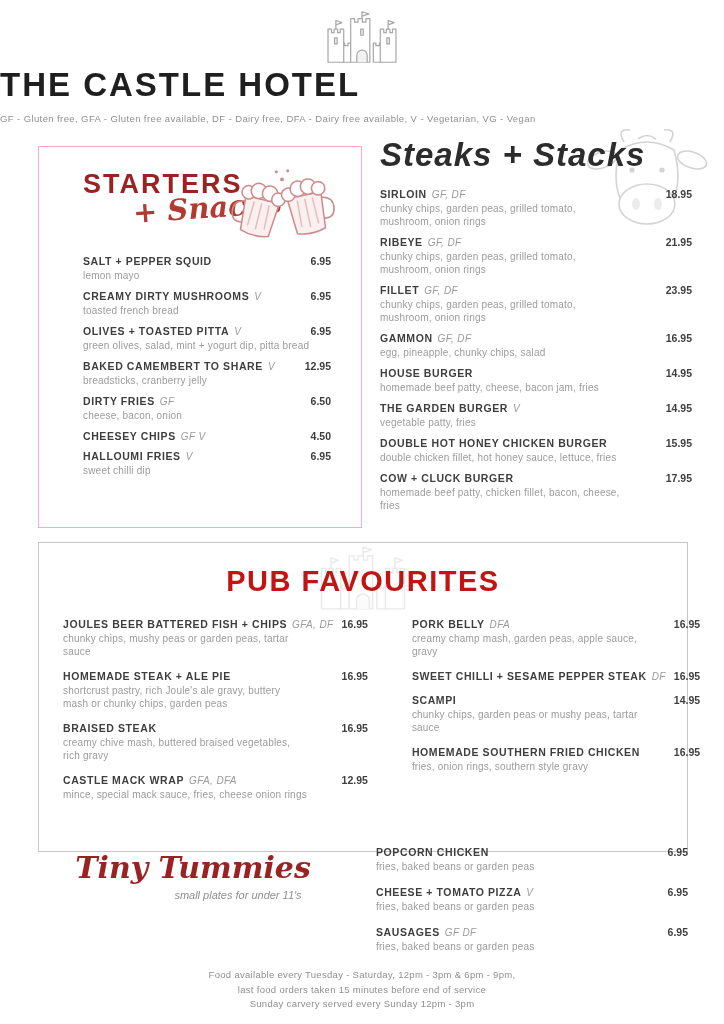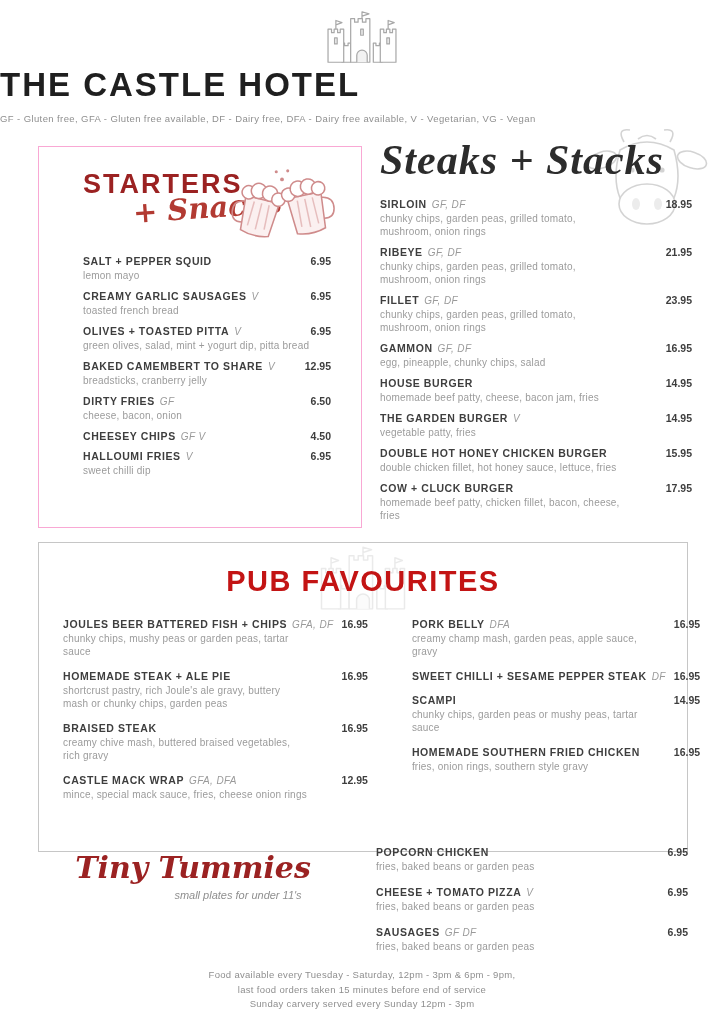--- a/index.html
+++ b/index.html
@@ -22,21 +22,21 @@
 
   
   .starters-box { position:absolute; left:38px; top:146px; width:324px; height:382px; border:1px solid #f9a8d4; padding:22px 30px 0 44px; }
   .starters-heading { position:relative; margin-bottom:14px; height:72px; }
   .starters-main { font-size:27px; font-weight:700; color:#9b2222; letter-spacing:2px; }
   .starters-script { font-family:"DejaVu Serif","Liberation Serif",serif; font-style:italic; font-weight:700; font-size:29px; color:#b23a32; margin-left:50px; margin-top:-4px; transform:rotate(-4deg); transform-origin:left center; width:max-content; }
   .beer-mugs { position:absolute; right:-14px; top:-4px; pointer-events:none; }
 
   
   .steaks-col { position:absolute; left:380px; top:136px; width:312px; }
-  .steaks-title { position:relative; z-index:1; font-family:Liberation Serif, serif; font-style:italic; font-weight:700; font-size:42px; color:#2c2c2c; letter-spacing:1px; }
+  .steaks-title { position:relative; z-index:1; font-family:Liberation Sans, sans-serif; font-style:italic; font-weight:700; font-size:33px; color:#2c2c2c; letter-spacing:1px; }
   .cow { position:absolute; right:-16px; top:-10px; z-index:0; opacity:0.65; pointer-events:none; }
   .steaks-col .menu-list { margin-top:14px; position:relative; z-index:1; }
 
   
   .pub-box { position:absolute; left:38px; top:542px; width:650px; height:310px; border:1px solid #c6c6c6; padding:16px 24px 0; }
   .pub-title { position:relative; z-index:1; text-align:center; font-size:29px; font-weight:700; color:#c31414; letter-spacing:1.5px; margin-top:6px; }
   .pub-watermark { position:absolute; left:50%; transform:translateX(-50%); top:2px; opacity:0.3; z-index:0; pointer-events:none; }
   .pub-cols { display:flex; gap:44px; margin-top:20px; position:relative; z-index:1; }
   .pub-col { flex:1; }
   .pub-col .menu-item { margin-bottom:12px; }
@@ -123,21 +123,21 @@
           <div class="item-head">
             <span class="item-name">SALT + PEPPER SQUID</span>
 
             <span class="item-price">6.95</span>
           </div>
           <div class="item-desc">lemon mayo</div>
         </div>
 
         <div class="menu-item">
           <div class="item-head">
-            <span class="item-name">CREAMY GARLIC SAUSAGES</span>
+            <span class="item-name">CREAMY DIRTY MUSHROOMS</span>
             <span class="item-tags">V</span>
             <span class="item-price">6.95</span>
           </div>
           <div class="item-desc">toasted french bread</div>
         </div>
 
         <div class="menu-item">
           <div class="item-head">
             <span class="item-name">OLIVES + TOASTED PITTA</span>
             <span class="item-tags">V</span>

